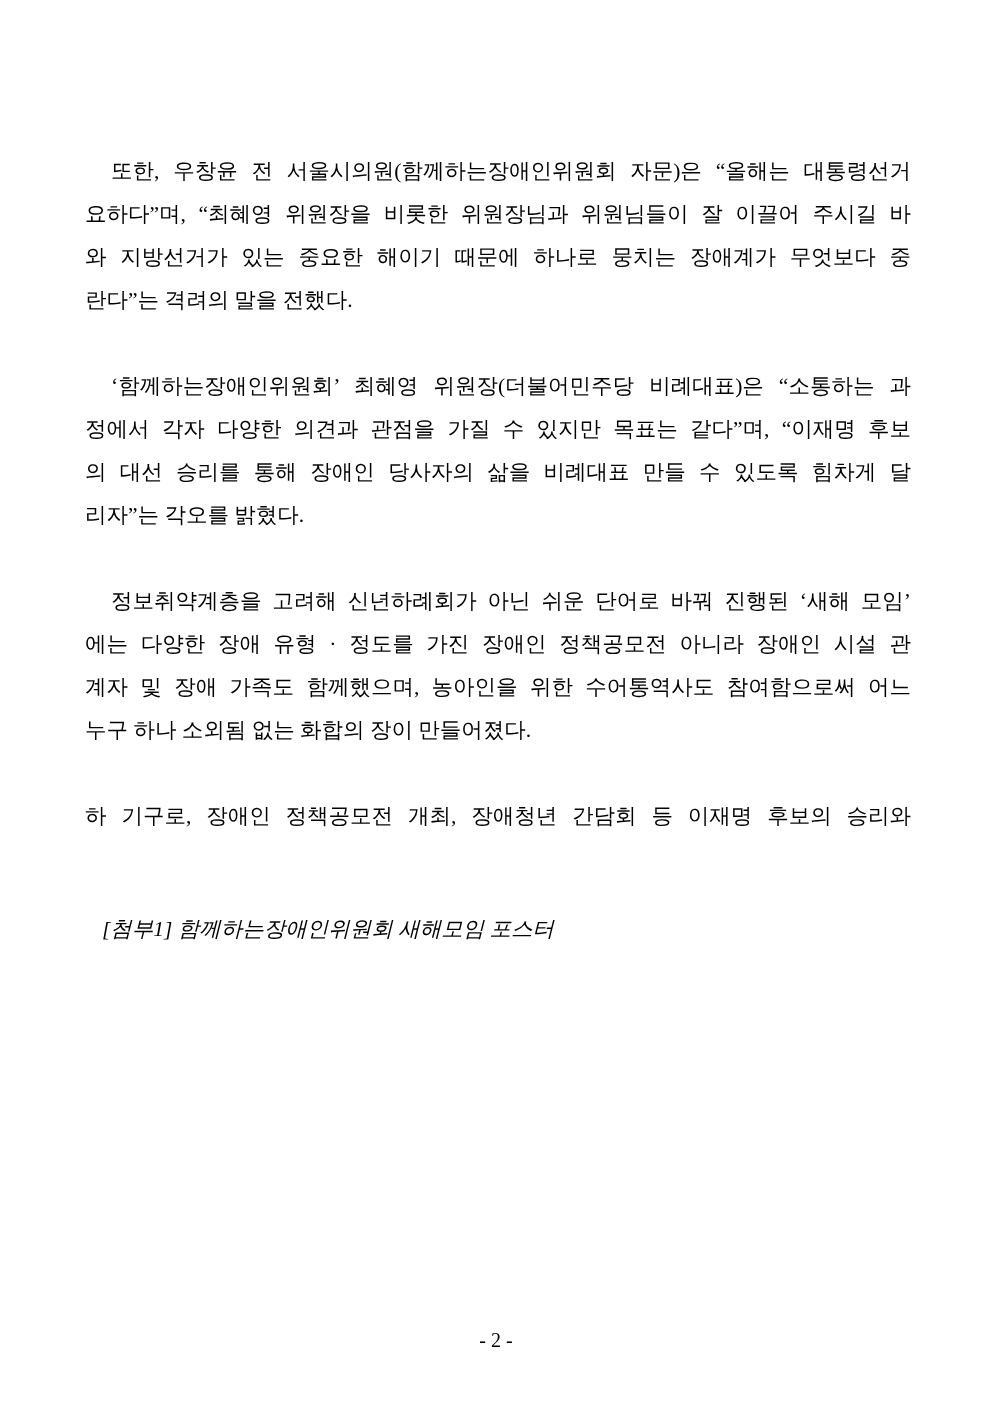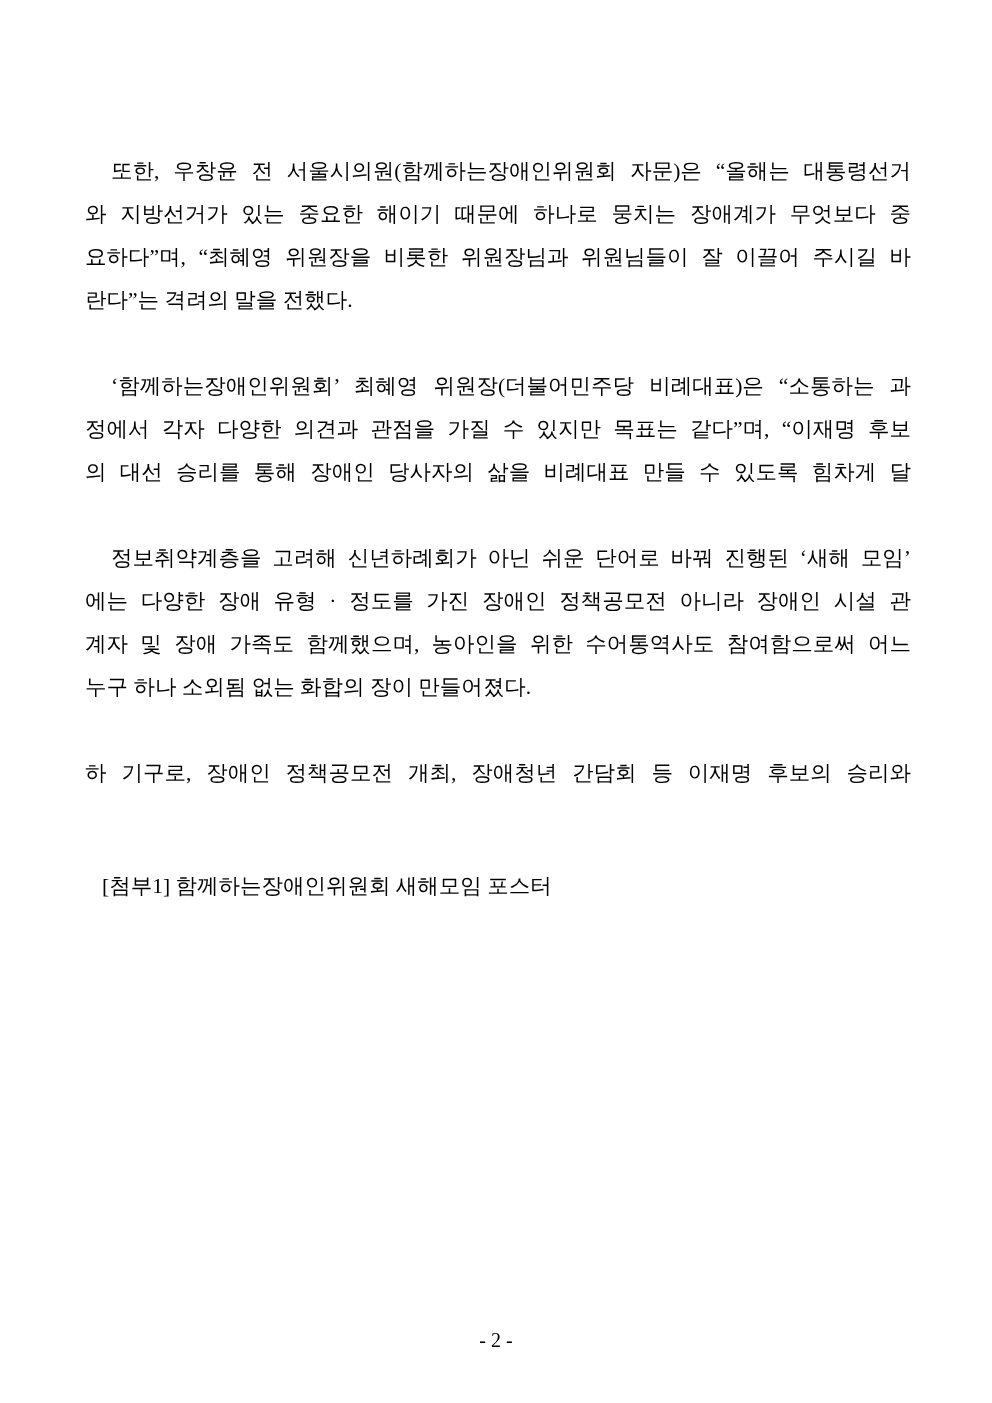--- a/index.html
+++ b/index.html
@@ -36,20 +36,21 @@
   }
   .line.first {
     text-indent: 26px;
   }
   .line.lastline {
     text-align: right;
     text-align-last: left;
   }
   .attachments {
     margin-top: 70px;
+    font-style: italic;
   }
   .attach-line {
     font-size: 21.5px;
     line-height: 43px;
     height: 43px;
     overflow: hidden;
     text-indent: 17px;
     text-align: left;
   }
   .footer {
@@ -64,29 +65,30 @@
   }
 </style>
 </head>
 <body>
 
 <div class="page">
   <div class="content">
 
     <div class="para">
       <div class="line first">또한, 우창윤 전 서울시의원(함께하는장애인위원회 자문)은 “올해는 대통령선거</div>
+      <div class="line">요하다”며, “최혜영 위원장을 비롯한 위원장님과 위원님들이 잘 이끌어 주시길 바</div>
       <div class="line">와 지방선거가 있는 중요한 해이기 때문에 하나로 뭉치는 장애계가 무엇보다 중</div>
-      <div class="line">요하다”며, “최혜영 위원장을 비롯한 위원장님과 위원님들이 잘 이끌어 주시길 바</div>
       <div class="line lastline">란다”는 격려의 말을 전했다.</div>
     </div>
 
     <div class="para">
       <div class="line first">‘함께하는장애인위원회’ 최혜영 위원장(더불어민주당 비례대표)은 “소통하는 과</div>
       <div class="line">정에서 각자 다양한 의견과 관점을 가질 수 있지만 목표는 같다”며, “이재명 후보</div>
       <div class="line">의 대선 승리를 통해 장애인 당사자의 삶을 비례대표 만들 수 있도록 힘차게 달</div>
+      <div class="line lastline">리자”는 각오를 밝혔다.</div>
     </div>
 
     <div class="para">
       <div class="line first">정보취약계층을 고려해 신년하례회가 아닌 쉬운 단어로 바꿔 진행된 ‘새해 모임’</div>
       <div class="line">에는 다양한 장애 유형 · 정도를 가진 장애인 정책공모전 아니라 장애인 시설 관</div>
       <div class="line">계자 및 장애 가족도 함께했으며, 농아인을 위한 수어통역사도 참여함으로써 어느</div>
       <div class="line lastline">누구 하나 소외됨 없는 화합의 장이 만들어졌다.</div>
     </div>
 
     <div class="para">

